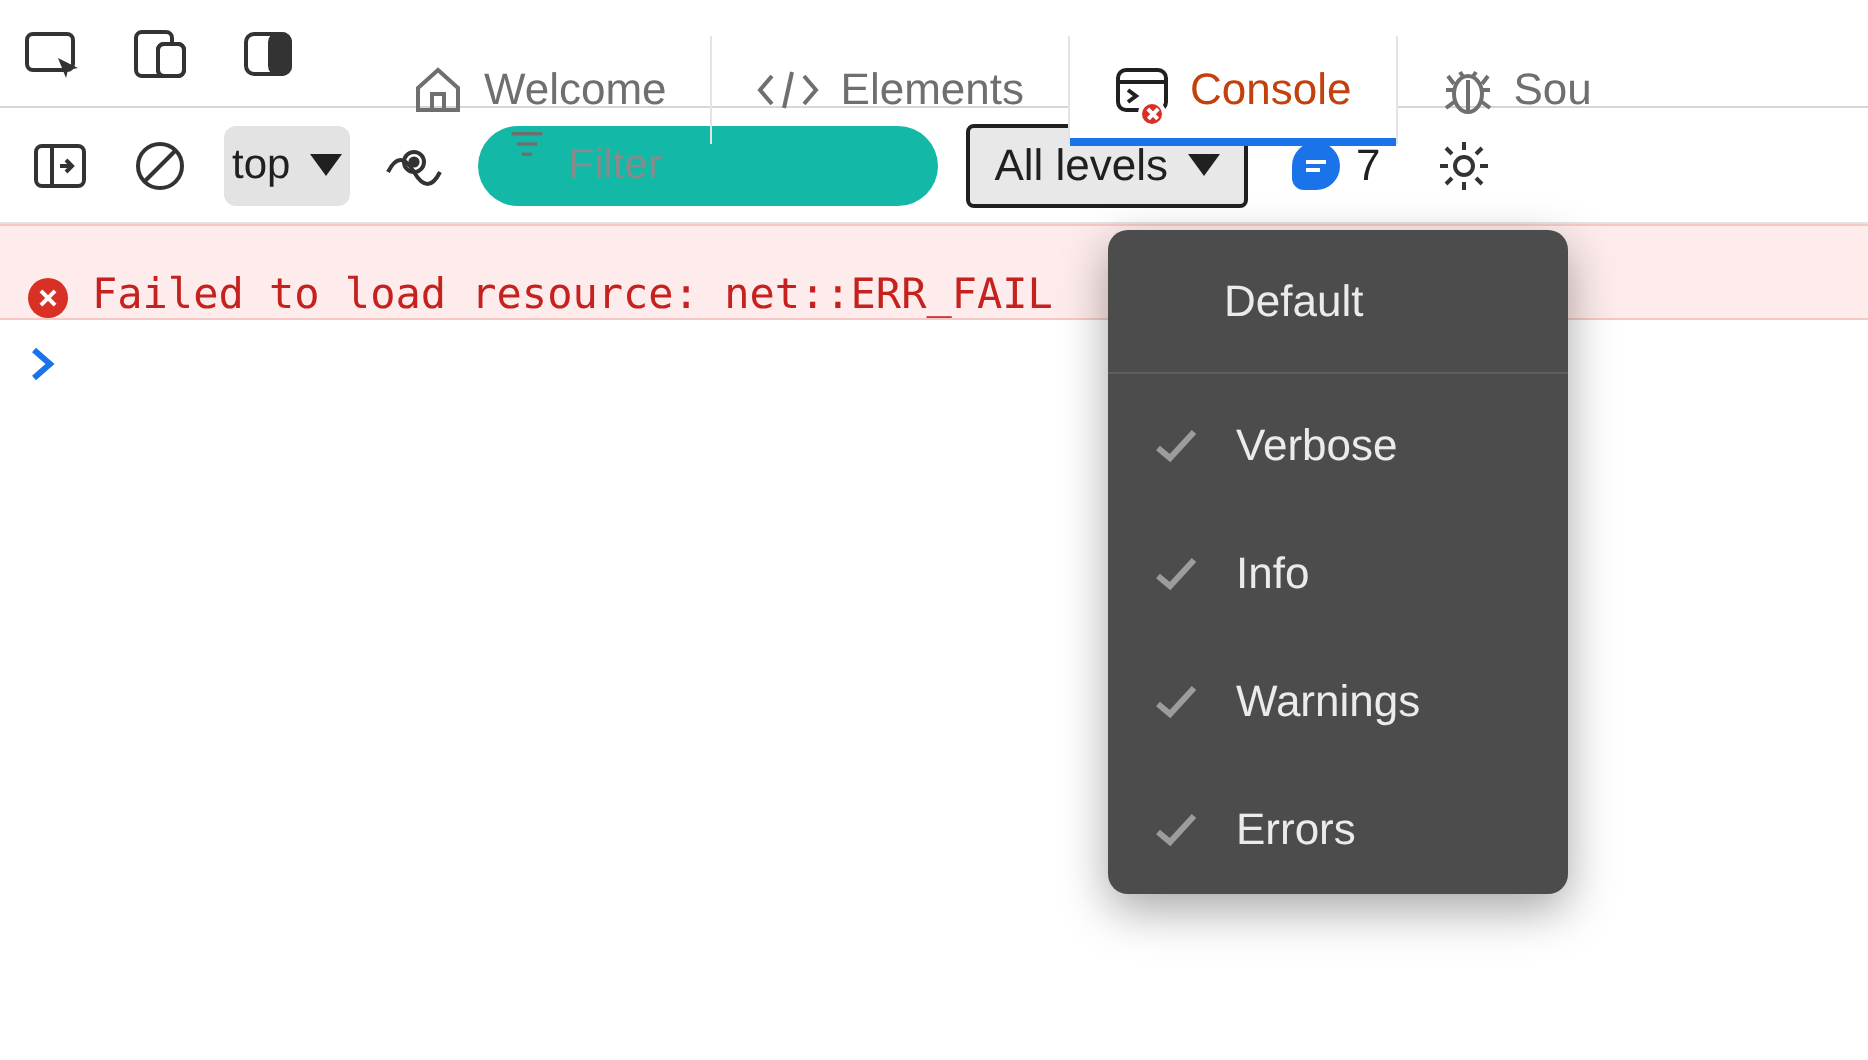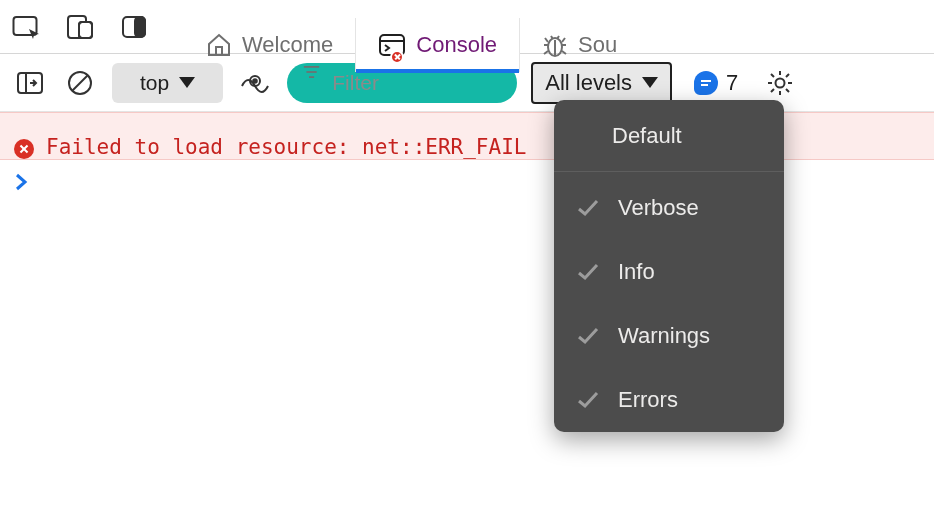--- a/index.html
+++ b/index.html
@@ -43,21 +43,21 @@
       gap: 10px;
       color: #6f6f6f;
       font-size: 22px;
       border-left: 1px solid #e4e4e4;
       position: relative;
       margin-top: 36px;
     }
     .tab.first { border-left: none; margin-left: 14px;}
     .tab svg { flex-shrink: 0; }
     .tab.active {
-      color: #701a75;
+      color: #c2410c;
       background: #fff;
     }
     .tab.active::after {
       content: "";
       position: absolute;
       left: 0; right: 0; bottom: -1px;
       height: 4px;
       background: #1a73e8;
     }
     .tab .err-dot {
@@ -89,21 +89,21 @@
       display: flex;
       align-items: center;
       justify-content: center;
       width: 36px; height: 36px;
       color: #333;
     }
     .context-select {
       display: flex;
       align-items: center;
       height: 40px;
-      padding: 0 28px;
+      padding: 0 4px;
       background: #e3e3e3;
       border-radius: 6px;
       gap: 10px;
       font-size: 21px;
       color: #202020;
     }
     .filter-box {
       display: flex;
       height: 40px;
       flex: 0 0 230px;
@@ -193,21 +193,21 @@
       display: flex;
       align-items: center;
       height: 44px;
       padding: 0 14px;
       color: #1a73e8;
     }
 
     
     .dropdown {
       position: absolute;
-      top: 100px;
+      top: 115px;
       left: 554px;
       width: 230px;
       background: #4c4c4c;
       border-radius: 10px;
       box-shadow: 0 8px 24px rgba(0,0,0,.35);
       overflow: hidden;
       z-index: 50;
     }
     .dd-item {
       display: flex;
@@ -260,20 +260,28 @@
   </div>
 
   <div class="tab first">
     <svg width="26" height="24" viewBox="0 0 26 24" fill="none" stroke="#6f6f6f" stroke-width="2">
       <path d="M3 11 L13 2 L23 11 V22 H3 Z"></path>
       <path d="M10 22 V14 H16 V22"></path>
     </svg>
     <span>Welcome</span>
   </div>
 
+  <div class="tab">
+    <svg width="32" height="22" viewBox="0 0 32 22" fill="none" stroke="#6f6f6f" stroke-width="2">
+      <path d="M8 4 L2 11 L8 18"></path>
+      <path d="M24 4 L30 11 L24 18"></path>
+      <path d="M18 2 L14 20"></path>
+    </svg>
+    <span>Elements</span>
+  </div>
 
   <div class="tab active">
     <svg width="28" height="24" viewBox="0 0 28 24" fill="none" stroke="#202020" stroke-width="2">
       <rect x="2" y="2" width="24" height="20" rx="4"></rect>
       <path d="M2 8 H26"></path>
       <path d="M7 12 L11 15 L7 18"></path>
     </svg>
     <span class="err-dot"></span>
     <span>Console</span>
   </div>

